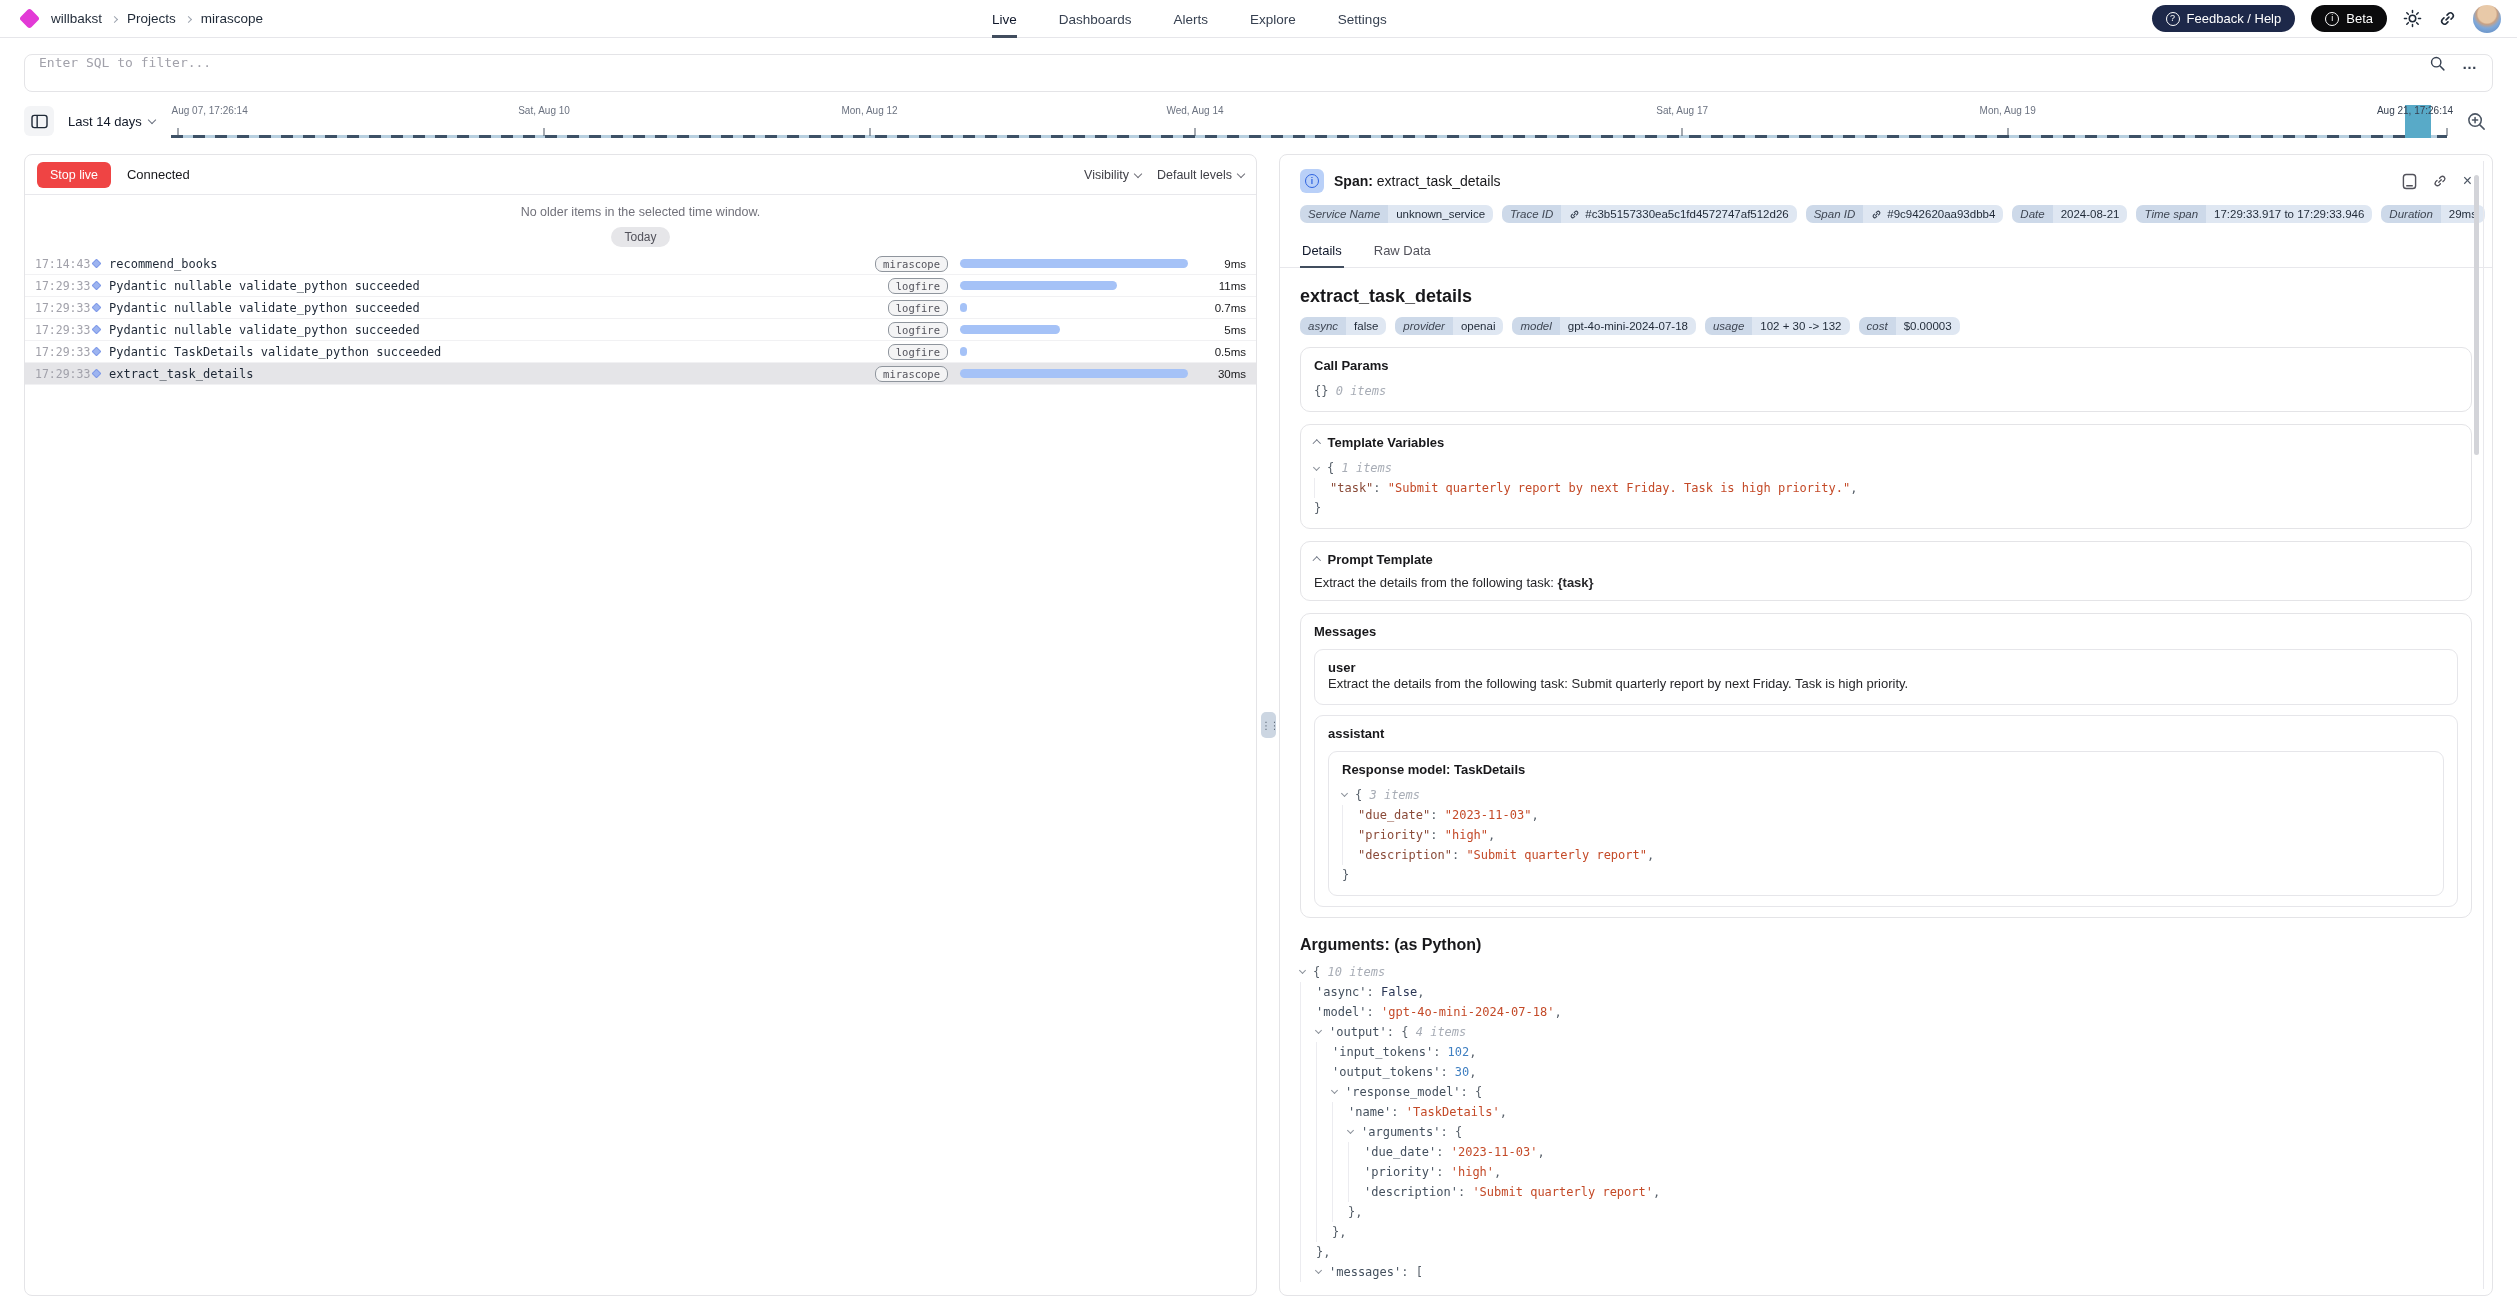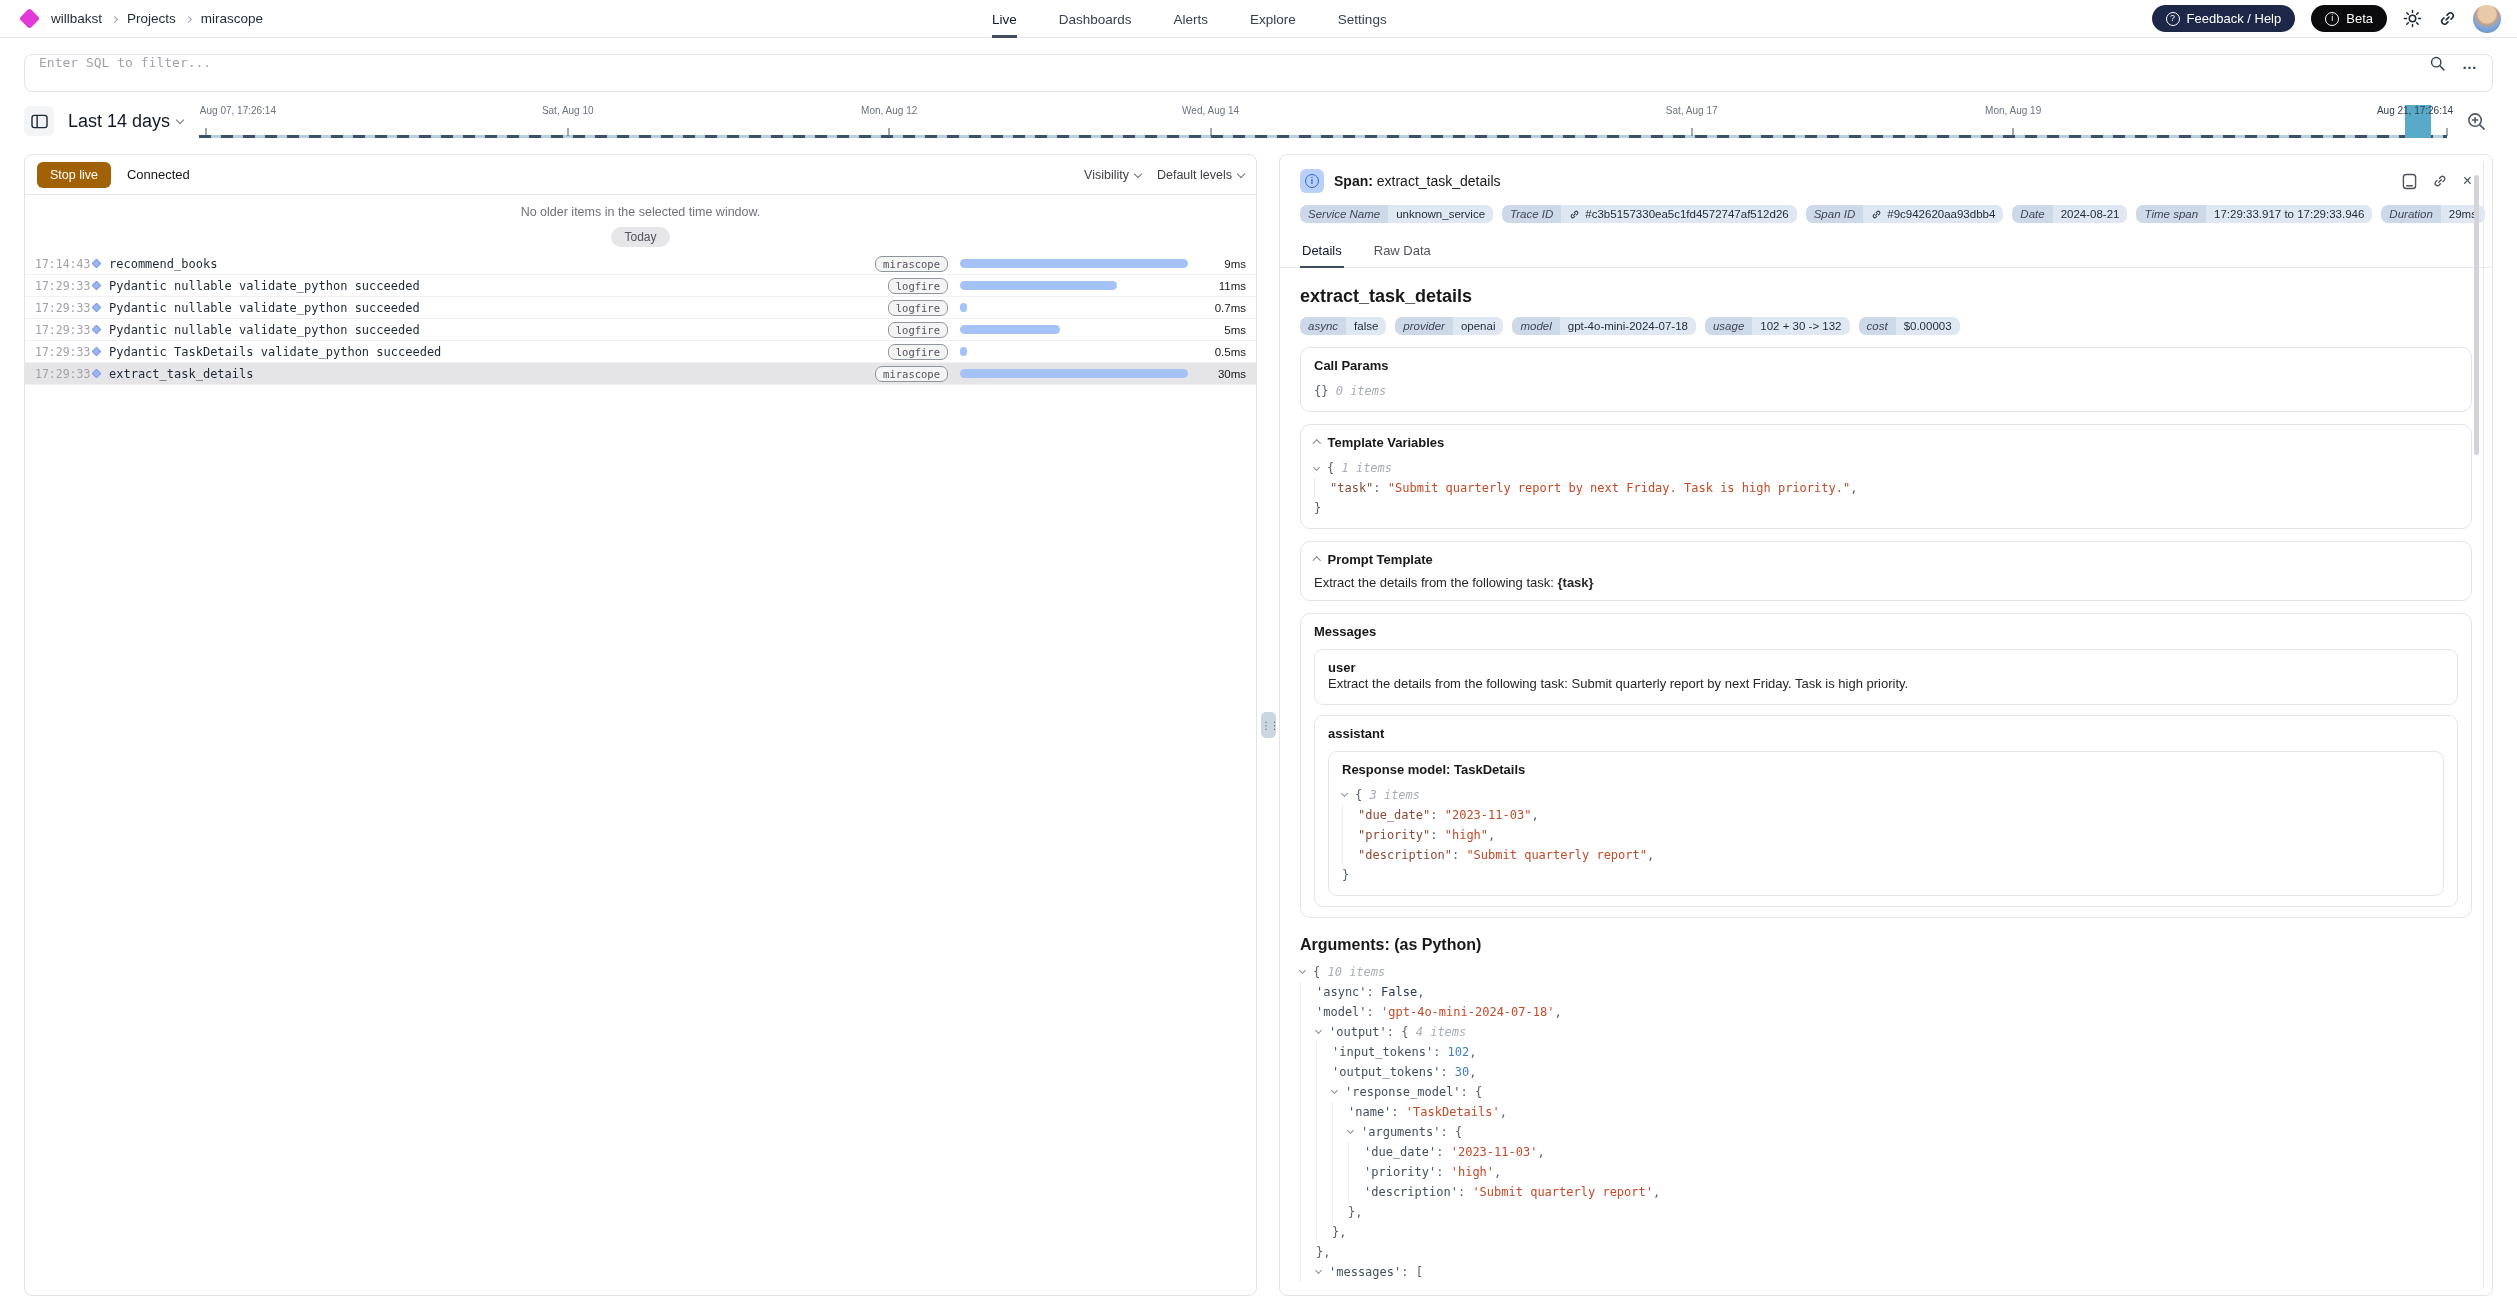--- a/index.html
+++ b/index.html
@@ -35,21 +35,21 @@
     display:flex; align-items:flex-start; padding:0 14px; gap:16px; }
   .filterbar input { flex:1; border:none; outline:none; font-family:"DejaVu Sans Mono", monospace;
     font-size:13px; color:#27272a; background:transparent; }
   .filterbar input::placeholder { color:#a1a1aa; }
   .f-ellipsis { font-size:15px; color:#374151; letter-spacing:1px; font-weight:700; }
 
   
   .timeline { margin:8px 24px 0; height:42px; display:flex; align-items:center; }
   .side-toggle { width:30px; height:30px; border-radius:6px; background:#f3f4f6;
     display:grid; place-items:center; }
-  .range { display:flex; align-items:center; gap:7px; font-size:18px; color:#111827;
+  .range { display:flex; align-items:center; gap:7px; font-size:13px; color:#111827;
     margin:0 16px 0 14px; white-space:nowrap; }
   .cv { display:inline-block; width:6px; height:6px; border-right:1.5px solid currentColor;
     border-bottom:1.5px solid currentColor; transform:rotate(45deg); margin-top:-3px; }
   .range .cv { color:#6b7280; }
   .track { flex:1; position:relative; height:42px; margin-right:12px; }
   .tl-base { position:absolute; left:0; right:0; bottom:4px; height:3px;
     background:repeating-linear-gradient(90deg,#3d5166 0 12px,#b7cfdf 12px 22px); }
   .tl-label { position:absolute; top:5px; transform:translateX(-50%); font-size:10px;
     color:#6b7280; white-space:nowrap; }
   .tl-label.start { transform:translateX(-6px); }
@@ -61,21 +61,21 @@
   .zoom-btn { width:34px; height:34px; display:grid; place-items:center; }
 
   
   .panels { margin:12px 24px 0; height:1142px; display:flex; gap:22px; position:relative; }
   .panel { border:1px solid #e4e4e7; border-radius:8px; background:#fff; }
 
   
   .lpanel { width:1233px; display:flex; flex-direction:column; overflow:hidden; }
   .lp-header { height:40px; display:flex; align-items:center; gap:16px; padding:0 12px;
     border-bottom:1px solid #e8e8ec; }
-  .stop-live { background:#a16207; color:#fff; font-size:12.5px; padding:6px 13px;
+  .stop-live { background:#ef4444; color:#fff; font-size:12.5px; padding:6px 13px;
     border-radius:6px; border:none; }
   .connected { font-size:13px; font-weight:500; }
   .lp-sp { flex:1; }
   .dropdown { display:flex; align-items:center; gap:6px; font-size:12.5px; color:#3f3f46; }
   .dropdown .cv { color:#71717a; margin-top:-2px; }
   .lp-body { flex:1; padding-top:10px; }
   .notice { text-align:center; font-size:12.5px; color:#71717a; }
   .today { width:fit-content; margin:8px auto 6px; background:#e6e6e9; color:#52525b;
     border-radius:999px; padding:3px 13px; font-size:12px; }
   .row { height:22px; display:flex; align-items:center; padding:0 10px;

